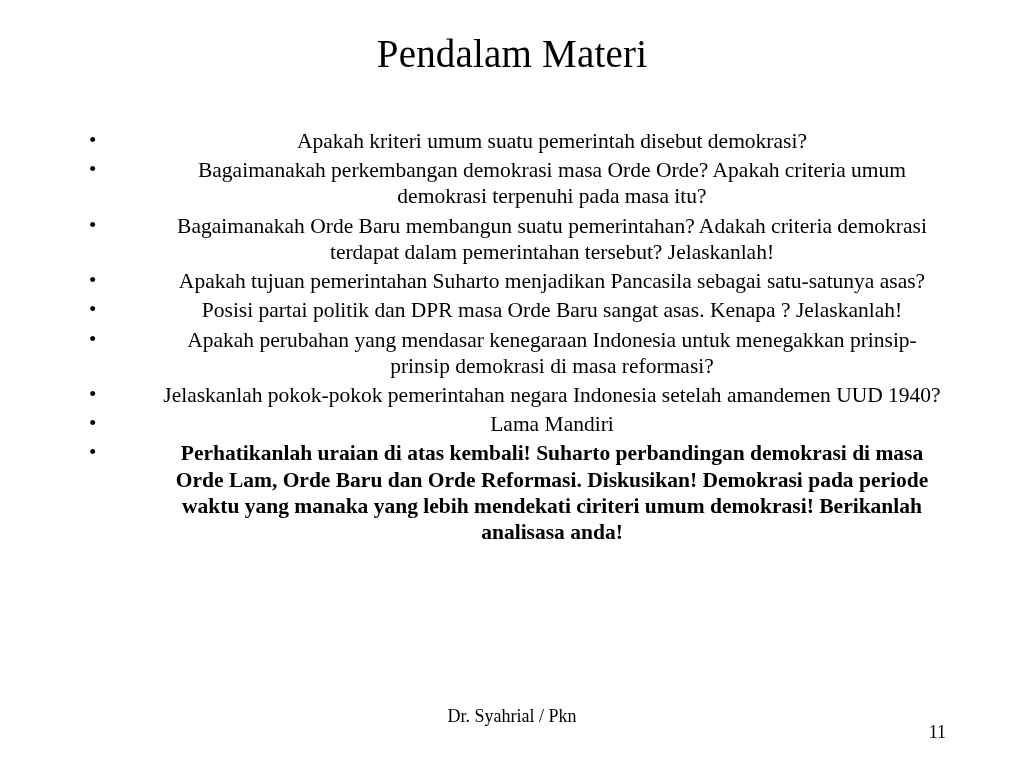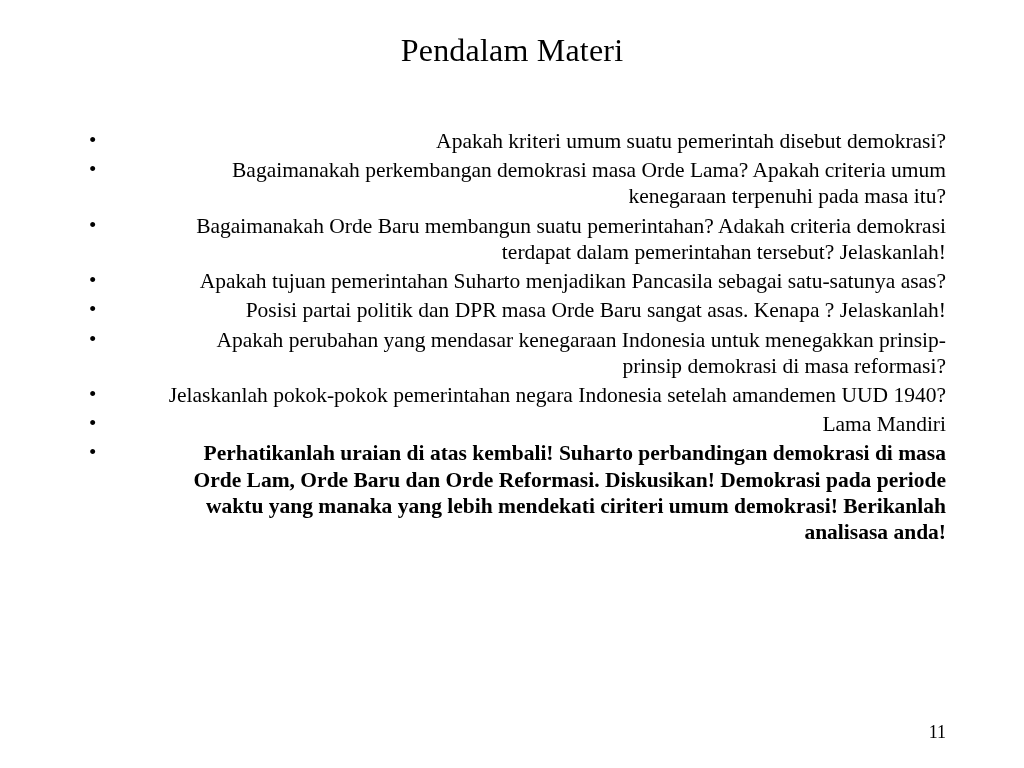--- a/index.html
+++ b/index.html
@@ -15,21 +15,21 @@
     overflow: hidden;
   }
   .slide {
     position: relative;
     width: 1024px;
     height: 768px;
     box-sizing: border-box;
   }
   .slide-title {
     text-align: center;
-    font-size: 32px;
+    font-size: 39px;
     font-weight: normal;
     line-height: 1.1;
     margin: 0;
     padding-top: 33px;
     letter-spacing: 0.2px;
   }
   .bullet-list {
     margin: 0;
     padding: 0;
     list-style: none;
@@ -49,21 +49,21 @@
     font-size: 21px;
     line-height: 1.22;
     text-align: left;
     padding-left: 3px;
     box-sizing: border-box;
   }
   .bullet-text {
     flex: 1 1 auto;
     font-size: 21.5px;
     line-height: 1.22;
-    text-align: right;
+    text-align: center;
     font-family: Liberation Serif, serif;
   }
   .bullet-item.emphasis .bullet-text {
     font-weight: bold;
   }
   .footer {
     position: absolute;
     left: 0;
     right: 0;
     bottom: 38px;
@@ -92,21 +92,21 @@
 
   <ul class="bullet-list">
 
     <li class="bullet-item">
       <span class="bullet-marker">•</span>
       <span class="bullet-text">Apakah kriteri umum suatu pemerintah disebut demokrasi?</span>
     </li>
 
     <li class="bullet-item">
       <span class="bullet-marker">•</span>
-      <span class="bullet-text">Bagaimanakah perkembangan demokrasi masa Orde Lama? Apakah criteria umum kenegaraan terpenuhi pada masa itu?</span>
+      <span class="bullet-text">Bagaimanakah perkembangan demokrasi masa Orde Orde? Apakah criteria umum demokrasi terpenuhi pada masa itu?</span>
     </li>
 
     <li class="bullet-item">
       <span class="bullet-marker">•</span>
       <span class="bullet-text">Bagaimanakah Orde Baru membangun suatu pemerintahan? Adakah criteria demokrasi terdapat dalam pemerintahan tersebut? Jelaskanlah!</span>
     </li>
 
     <li class="bullet-item">
       <span class="bullet-marker">•</span>
       <span class="bullet-text">Apakah tujuan pemerintahan Suharto menjadikan Pancasila sebagai satu-satunya asas?</span>
@@ -133,16 +133,17 @@
     </li>
 
     <li class="bullet-item emphasis">
       <span class="bullet-marker">•</span>
       <span class="bullet-text">Perhatikanlah uraian di atas kembali! Suharto perbandingan demokrasi di masa Orde Lam, Orde Baru dan Orde Reformasi. Diskusikan! Demokrasi pada periode waktu yang manaka yang lebih mendekati ciriteri umum demokrasi! Berikanlah analisasa anda!</span>
     </li>
 
   </ul>
 
   <div class="footer">
+    <span class="footer-author">Dr. Syahrial / Pkn</span>
     <span class="footer-page">11</span>
   </div>
 
 </div>
 
 </body></html>

